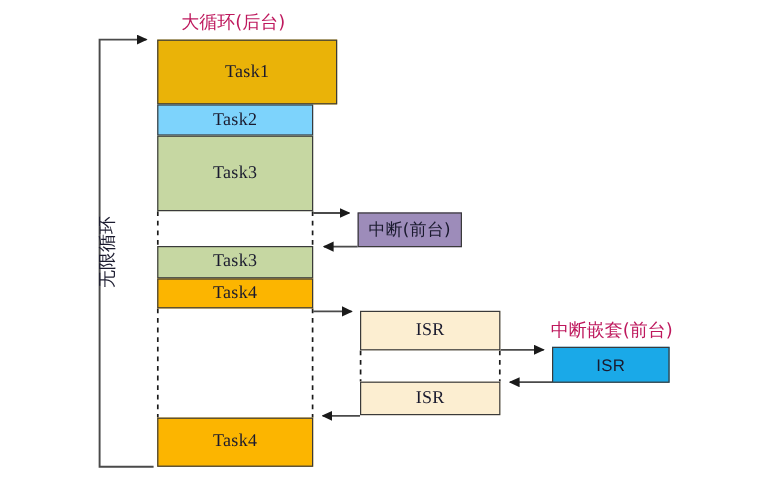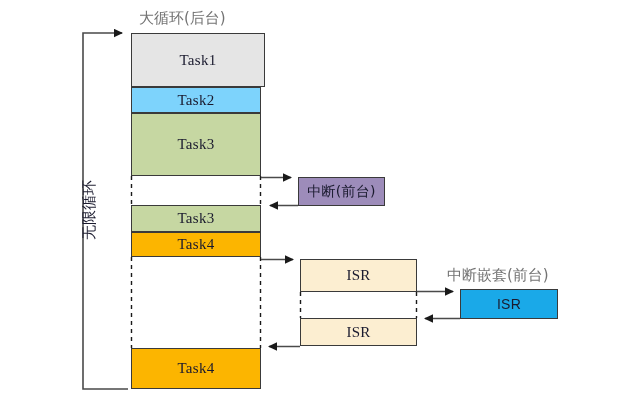--- a/index.html
+++ b/index.html
@@ -22,24 +22,25 @@
     display: flex;
     align-items: center;
     justify-content: center;
     color: #1a1a2e;
     font-size: 15px;
     letter-spacing: 0.3px;
     white-space: nowrap;
   }
   .label {
     position: absolute;
-    color: #737373;
+    color: #be185d;
     font-size: 15px;
     white-space: nowrap;
     font-family: "Liberation Serif", "DejaVu Serif", serif;
+    margin-left: 12px;
   }
   .vlabel {
     position: absolute;
     color: #1a1a2e;
     font-size: 15px;
     white-space: nowrap;
     transform-origin: 0 0;
     transform: rotate(-90deg);
   }
   svg.overlay {
@@ -101,21 +102,21 @@
     <g>
       <path d="M460,318.5 L425,318.5" fill="none" stroke="#4a4a4a" stroke-width="1.5" marker-end="url(#arrowEnd)"></path>
     </g>
 
     <g>
       <path d="M300,346.5 L269,346.5" fill="none" stroke="#4a4a4a" stroke-width="1.5" marker-end="url(#arrowEnd)"></path>
     </g>
   </svg>
 
   <div id="blocks-layer">
-      <div class="box" style="left: 131px; top: 33px; width: 134px; height: 54px; background: #e5e5e5;">Task1</div>
+      <div class="box" style="left: 131px; top: 33px; width: 150px; height: 54px; background: #eab308;">Task1</div>
       <div class="box" style="left: 131px; top: 87px; width: 130px; height: 26px; background: #7dd3fc;">Task2</div>
       <div class="box" style="left: 131px; top: 113px; width: 130px; height: 63px; background: rgb(198, 215, 162);">Task3</div>
       <div class="box" style="left: 131px; top: 205px; width: 130px; height: 27px; background: rgb(198, 215, 162);">Task3</div>
       <div class="box" style="left: 131px; top: 232px; width: 130px; height: 25px; background: rgb(252, 181, 0);">Task4</div>
       <div class="box" style="left: 131px; top: 348px; width: 130px; height: 41px; background: rgb(252, 181, 0);">Task4</div>
       <div class="box" style="left: 298px; top: 177px; width: 87px; height: 29px; background: rgb(157, 140, 186); font-family: &quot;DejaVu Sans&quot;, &quot;Liberation Sans&quot;, sans-serif; font-size: 14px;">中断(前台)</div>
       <div class="box" style="left: 300px; top: 259px; width: 117px; height: 33px; background: rgb(252, 238, 209);">ISR</div>
       <div class="box" style="left: 300px; top: 318px; width: 117px; height: 28px; background: rgb(252, 238, 209);">ISR</div>
       <div class="box" style="left: 460px; top: 289px; width: 98px; height: 30px; background: rgb(26, 169, 232); font-family: &quot;Liberation Sans&quot;, &quot;DejaVu Sans&quot;, sans-serif; font-size: 14px;">ISR</div>
     </div>

